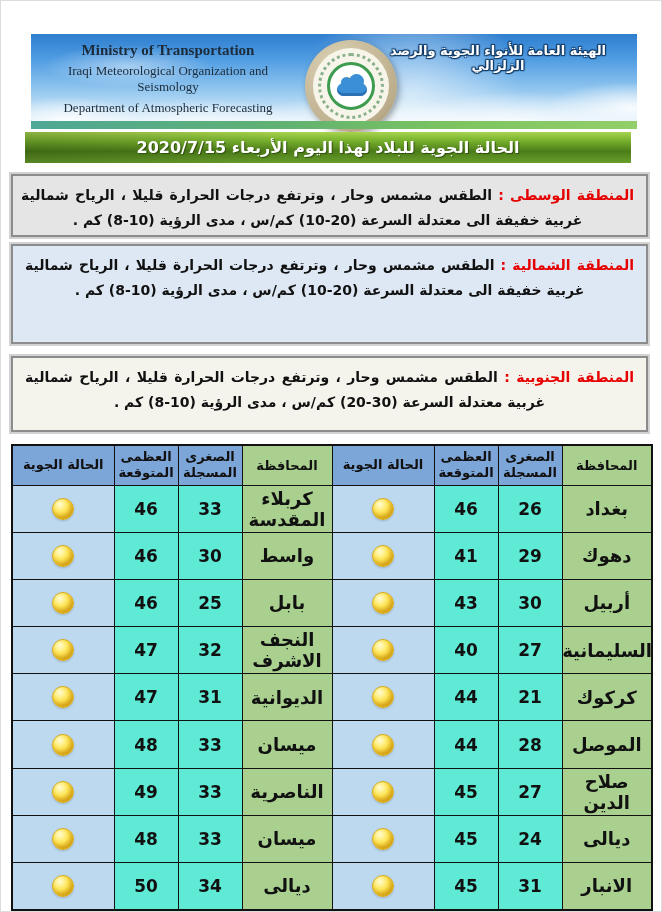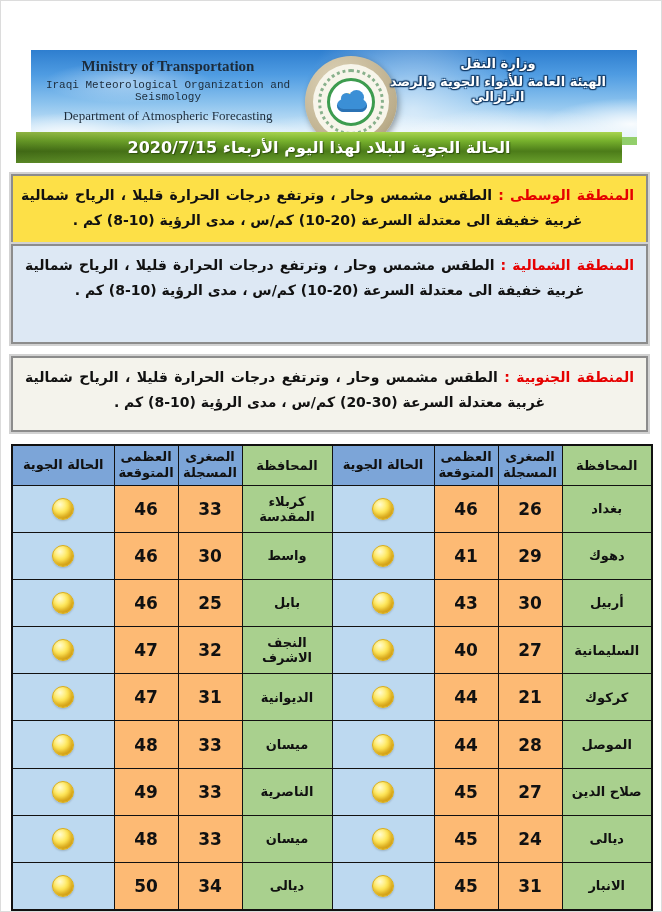--- a/index.html
+++ b/index.html
@@ -16,32 +16,31 @@
     position:absolute; left:30px; top:33px; width:606px; height:95px;
     background:
       radial-gradient(ellipse 110px 34px at 6% 92%,  rgba(255,255,255,.95), rgba(255,255,255,0) 72%),
       radial-gradient(ellipse 170px 48px at 28% 104%, #ffffff, rgba(255,255,255,0) 72%),
       radial-gradient(ellipse 210px 60px at 54% 112%, #ffffff, rgba(255,255,255,0) 74%),
       radial-gradient(ellipse 170px 52px at 80% 100%, rgba(255,255,255,.97), rgba(255,255,255,0) 72%),
       radial-gradient(ellipse 120px 36px at 99% 78%,  rgba(255,255,255,.9),  rgba(255,255,255,0) 72%),
       radial-gradient(ellipse 120px 30px at 16% 34%,  rgba(255,255,255,.45), rgba(255,255,255,0) 70%),
       radial-gradient(circle 150px at 63% 62%, rgba(255,255,255,.55), rgba(255,255,255,0) 72%),
       linear-gradient(180deg, #2e7ecf 0%, #4f9ce2 26%, #8cc3ee 56%, #c9e4f7 82%, #eaf5fc 100%);
-    margin-top: 16px;
   }
   .horizon {
     position:absolute; left:0; right:0; bottom:0; height:8px;
     background:linear-gradient(90deg,#4fa896 0%, #5fb173 40%, #7dc45f 70%, #93cf6b 100%);
   }
   .hdr-en {
     position:absolute; left:12px; top:8px; width:250px; text-align:center;
     font-family:"Liberation Serif","DejaVu Serif",serif; color:#1c2b3a;
   }
   .hdr-en .l1 { font-size:15px; font-weight:bold; }
-  .hdr-en .l2 { font-size:11px; margin-top:4px;font-family:Liberation Mono, monospace; }
+  .hdr-en .l2 { font-size:13px; margin-top:4px; }
   .hdr-en .l3 { font-size:13px; margin-top:5px; }
   .hdr-ar {
     position:absolute; right:14px; top:6px; width:250px; direction:rtl; text-align:center;
     color:#ffffff; font-weight:bold;
     text-shadow: 0 0 2px #123a66, 1px 1px 1px #123a66, -1px -1px 1px #123a66, 1px -1px 1px #123a66, -1px 1px 1px #123a66;
   }
   .hdr-ar .l1 { font-size:13px; }
   .hdr-ar .l2 { font-size:13px; margin-top:3px; }
   .hdr-ar .l3 { font-size:15px; margin-top:4px; }
 
@@ -77,62 +76,62 @@
     content:""; position:absolute; left:4px; top:-6px; width:11px; height:11px; border-radius:50%;
     background:#3b8fd6;
   }
   .logo-cloud::after {
     content:""; position:absolute; left:12px; top:-9px; width:15px; height:15px; border-radius:50%;
     background:#3b8fd6;
   }
 
   
   .title-bar {
-    position:absolute; left:15px; top:131px; width:606px; height:31px;
+    position:absolute; left:24px; top:131px; width:606px; height:31px;
     background:
       linear-gradient(90deg, rgba(0,0,0,.16), rgba(0,0,0,0) 45%),
       linear-gradient(180deg, #a9d44f 0%, #77b12d 28%, #4c7c19 62%, #699f2b 100%);
     display:flex; align-items:center; justify-content:center;
     direction:rtl;
   }
   .title-bar span {
     color:#ffffff; font-weight:bold; font-size:16px;
     text-shadow:1px 1px 1px #2f4f0c;
   }
 
   
   .fbox {
     position:absolute; left:10px; width:637px;
     border:2px solid #8c8c8c; outline:2px solid #d2d2d2;
     direction:rtl; padding:7px 12px 0 12px;
     font-size:14px; font-weight:bold; color:#111; line-height:1.75;
     text-align:justify; text-align-last:center;
   }
   .fbox .region { color:#e60000; }
-  .fbox1 { top:173px; height:71px; background:#fde047;padding-left:8px; }
+  .fbox1 { top:173px; height:63px; background:#e5e5e5;padding-left:8px; }
   .fbox2 { top:243px; height:100px; background:#dde8f4; }
   .fbox3 { top:355px; height:76px; background:#f4f3ec; }
 
   
   table.wx {
     position:absolute; left:10px; top:443px; width:642px;
     border-collapse:collapse; table-layout:fixed;
     direction:rtl;
     border:2px solid #111;
   }
   table.wx th, table.wx td {
     border:1px solid #111; text-align:center; vertical-align:middle;
     font-weight:bold; color:#111; overflow:hidden;
   }
   table.wx thead tr { height:40px; }
   table.wx tbody tr { height:47.2px; }
   th.h-blue { background:#7ca5d8; font-size:13px; line-height:1.25; }
   th.h-green { background:#a9d08e; font-size:13px; }
-  td.gov { background:#a9d08e; font-size:13px; }
-  td.num { background:#fdba74; font-size:17px; }
+  td.gov { background:#a9d08e; font-size:18px; }
+  td.num { background:#5eead4; font-size:17px; }
   td.wxc { background:#bdd9f0; }
   .col-gov { width:90px; } .col-min { width:64px; } .col-max { width:64px; } .col-cond { width:102px; }
 
   .sun {
     display:inline-block; width:22px; height:22px; border-radius:50%;
     background:radial-gradient(circle at 35% 28%, #fffbd2 0%, #ffe95e 38%, #f7cb2f 68%, #e8a81c 100%);
     border:1px solid #d9ae1e;
     box-shadow: inset -2px -3px 4px rgba(165,110,0,.45), 0 1px 2px rgba(0,0,0,.18);
     vertical-align:middle;
   }
@@ -153,21 +152,20 @@
       <div class="logo-white">
         <div class="logo-textring"></div>
         <div class="logo-green">
           <span class="logo-sunspot"></span>
           <span class="logo-cloud"></span>
         </div>
       </div>
     </div>
 
     <div class="hdr-ar">
-      <div class="l1">وزارة النقل</div>
       <div class="l2">الهيئة العامة للأنواء الجوية والرصد الزلزالي</div>
     </div>
 
     <div class="horizon"></div>
   </div>
 
   <div class="title-bar">
     <span>الحالة الجوية للبلاد لهذا اليوم الأربعاء  2020/7/15</span>
   </div>
 

